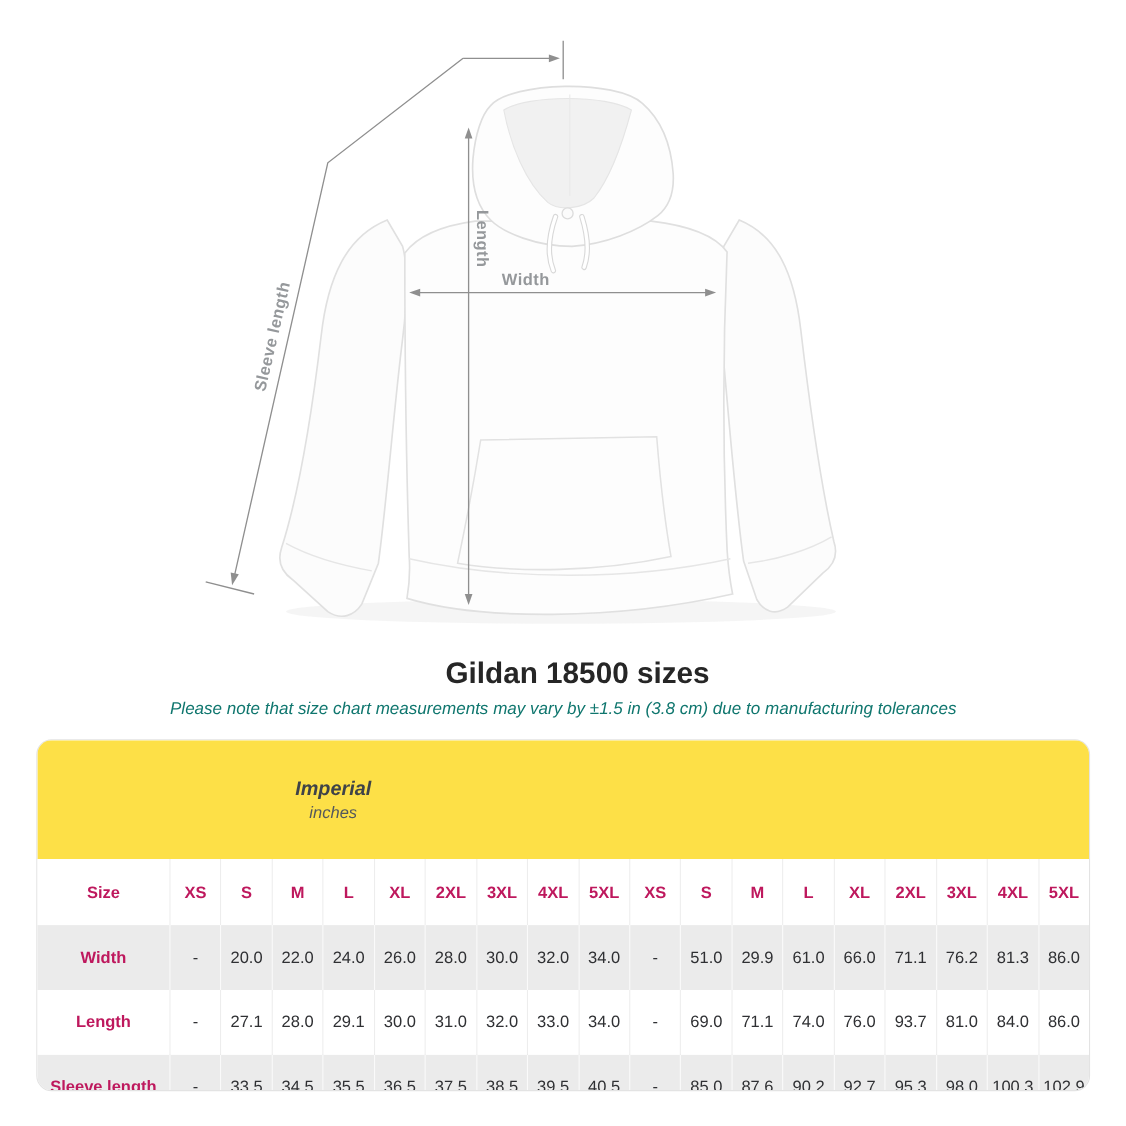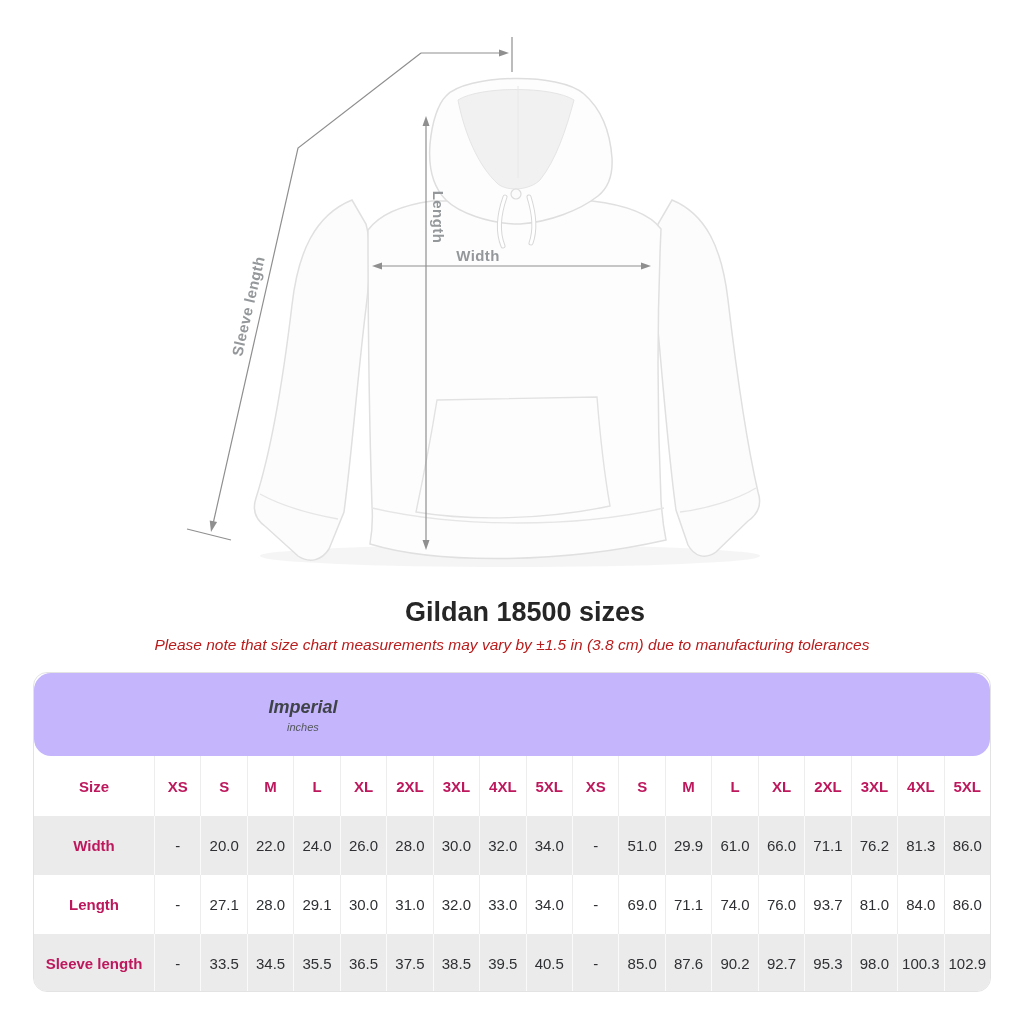--- a/index.html
+++ b/index.html
@@ -18,33 +18,33 @@
   .meas-width  { left:478px; top:255px; transform:translate(-50%,-50%); }
   .meas-length { left:438px; top:217px; transform:translate(-50%,-50%) rotate(90deg); }
   .meas-sleeve { left:248px; top:306px; transform:translate(-50%,-50%) rotate(-77deg); }
 
   .page-title {
     position:absolute; left:0; top:597px; width:1020px; text-align:center;
     font-size:27px; font-weight:bold; color:#262626;padding-left:30px;
   }
   .page-subtitle {
     position:absolute; left:0; top:636px; width:1024px; text-align:center;
-    font-style:italic; font-size:15.5px; color:#b91c1c;
+    font-style:italic; font-size:15.5px; color:#0f766e;
   }
 
   
   .size-table {
     position:absolute; left:33px; top:672px; width:958px; height:320px;
     border-radius:14px; overflow:hidden; border:1px solid #e3e3e3; background:#ffffff;
   }
-  .band { display:grid; grid-template-columns:56.26% 43.74%; height:83px; background:#c4b5fd;border-radius:17px; }
+  .band { display:grid; grid-template-columns:56.26% 43.74%; height:108px; background:#fde047; }
   .band-cell { display:flex; flex-direction:column; align-items:center; justify-content:center; gap:3px; }
   .band-cell + .band-cell { border-left:1px solid rgba(255,255,255,0.85); }
   .band-title { font-size:18px; font-weight:bold; font-style:italic; color:#3f4348; }
-  .band-sub   { font-size:11px; font-style:italic; color:#54585c; }
+  .band-sub   { font-size:15px; font-style:italic; color:#54585c; }
 
   .grid { display:grid; grid-template-columns:120px repeat(18,1fr); }
   .header-row { height:60px; background:#ffffff; }
   .row { height:59px; background:#ffffff; }
   .row.striped { background:#ebebeb; }
   .cell {
     display:flex; align-items:center; justify-content:center;
     font-size:15px; color:#2f3033;
   }
   .grid .cell + .cell { border-left:1px solid rgba(0,0,0,0.07); }

